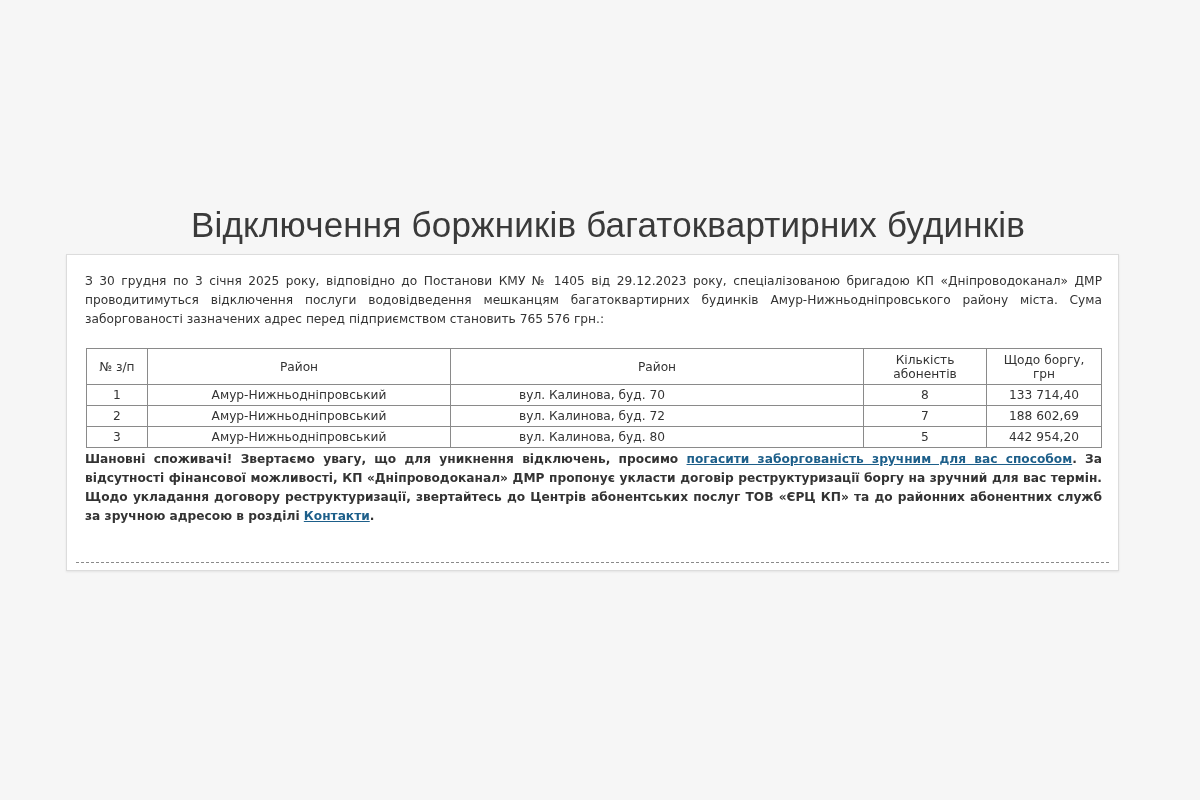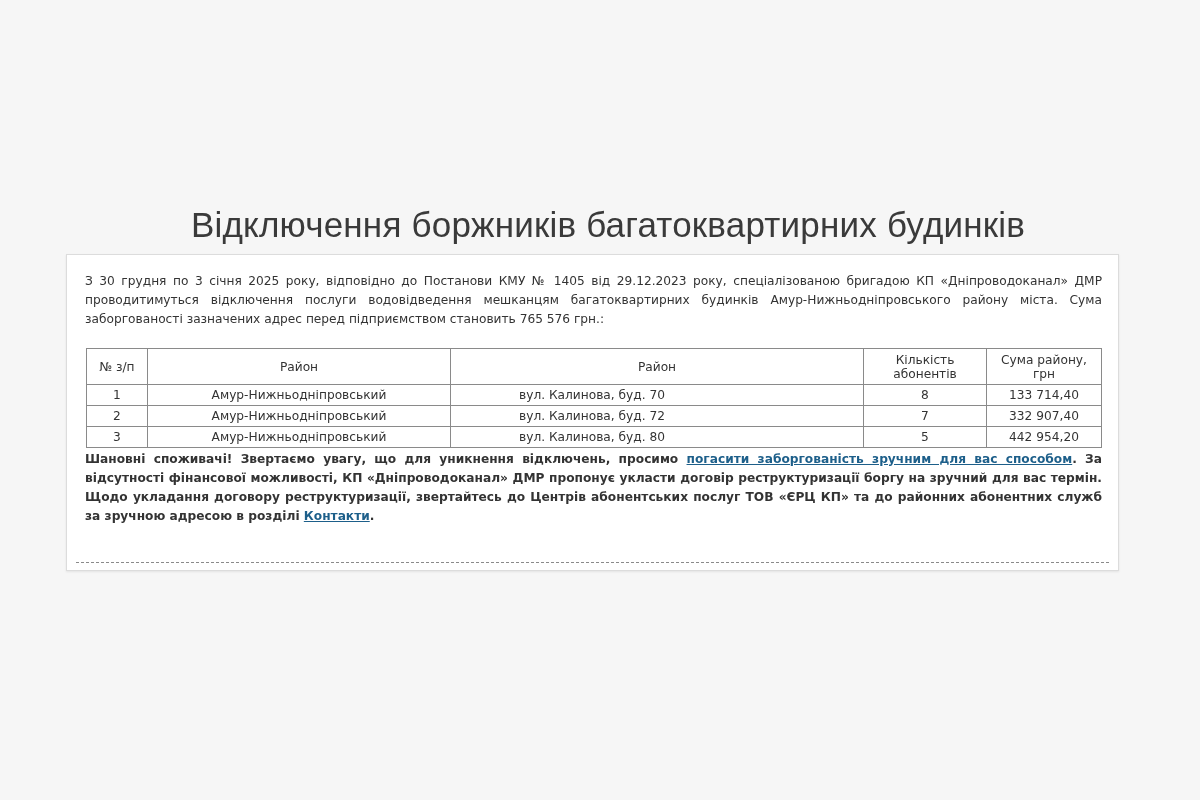--- a/index.html
+++ b/index.html
@@ -77,37 +77,37 @@
 <div class="card">
   <p class="intro">З 30 грудня по 3 січня 2025 року, відповідно до Постанови КМУ №  1405 від 29.12.2023 року, спеціалізованою бригадою КП «Дніпроводоканал» ДМР проводитимуться відключення послуги водовідведення мешканцям багатоквартирних будинків Амур-Нижньодніпровського району міста. Сума заборгованості зазначених адрес перед підприємством становить  765 576 грн.:</p>
 
   <table>
     <thead>
       <tr>
         <th style="width:52px">№ з/п</th>
         <th style="width:294px">Район</th>
         <th style="width:404px">Район</th>
         <th style="width:114px">Кількість абонентів</th>
-        <th>Сума району, грн</th>
+        <th>Щодо боргу, грн</th>
       </tr>
     </thead>
     <tbody>
       <tr>
         <td>1</td>
         <td>Амур-Нижньодніпровський</td>
         <td class="addr">вул. Калинова, буд. 70</td>
         <td>8</td>
         <td>133 714,40</td>
       </tr>
       <tr>
         <td>2</td>
         <td>Амур-Нижньодніпровський</td>
         <td class="addr">вул. Калинова, буд. 72</td>
         <td>7</td>
-        <td>332 907,40</td>
+        <td>188 602,69</td>
       </tr>
       <tr>
         <td>3</td>
         <td>Амур-Нижньодніпровський</td>
         <td class="addr">вул. Калинова, буд. 80</td>
         <td>5</td>
         <td>442 954,20</td>
       </tr>
     </tbody>
   </table>

